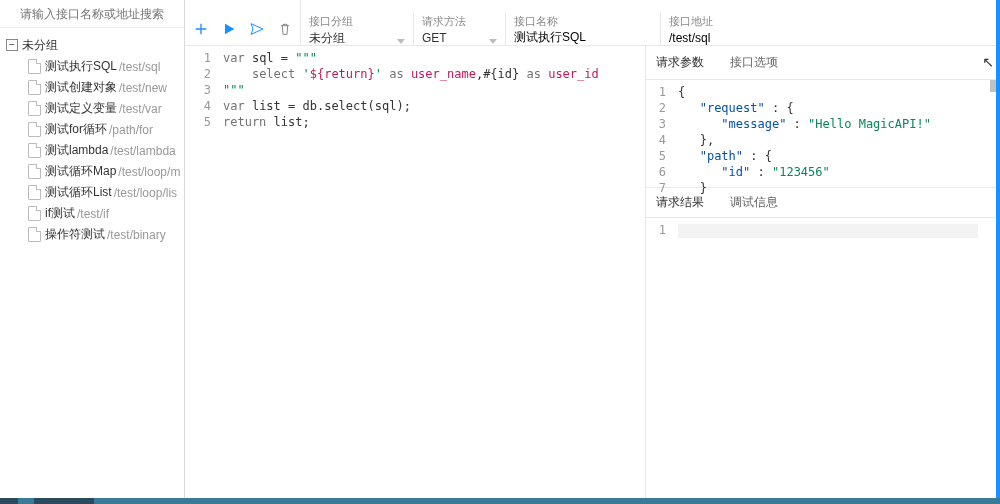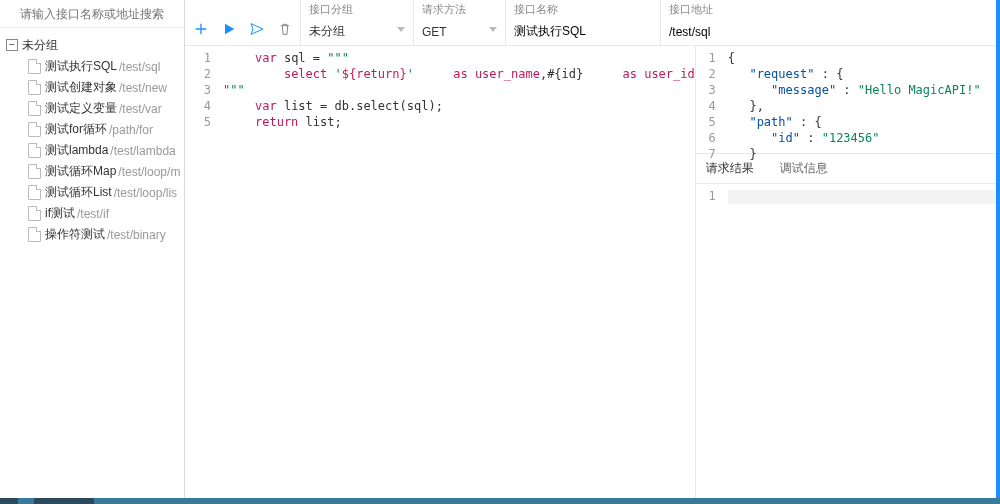--- a/index.html
+++ b/index.html
@@ -20,41 +20,41 @@
 
 .main { position:absolute; left:185px; top:0; right:0; bottom:6px; display:flex; flex-direction:column; }
 
 
 .hdr { display:flex; height:46px; border-bottom:1px solid #e8e8e8; }
 .toolbar { width:116px; border-right:1px solid #e8e8e8; display:flex; align-items:center; justify-content:center; gap:10px; padding-top:12px; }
 .tb-btn { width:18px; height:18px; display:flex; align-items:center; justify-content:center; cursor:pointer; color:#1890ff; }
 .tb-btn.del { color:#888; }
 .tb-btn svg { width:16px; height:16px; }
 
-.fields { flex:1; display:flex; }
+.fields { flex:1; display:flex;margin-top:12px; }
 .field-col { display:flex; flex-direction:column; border-right:1px solid #e8e8e8; }
 .field-col:last-child { border-right:none; }
 .fc-group { width:113px; }
 .fc-method { width:92px; }
 .fc-name { width:155px;justify-content:space-between; }
 .fc-url { flex:1; }
 .field-label { font-size:11px; color:#888; height:18px; line-height:18px; padding:0 8px; }
 .field-input { height:28px; display:flex; align-items:center; padding:0 8px; font-size:12px; color:#333; position:relative; }
 .select-arrow { position:absolute; right:8px; top:9px; width:0; height:0; border-left:4px solid transparent; border-right:4px solid transparent; border-top:5px solid #bbb; }
 .plain-input { border:none; outline:none; width:100%; font-size:12px; background:transparent; }
 
 
 .body-split { flex:1; display:flex; min-height:0; }
 
 
 .editor { flex:1; display:flex; font-family:Consolas,Monaco,monospace; font-size:12px; border-right:1px solid #e8e8e8; }
 .gutter { width:38px; text-align:right; color:#999; padding:4px 12px 0 0; background:#fff; }
 .gutter div { height:16px; line-height:16px; }
 .code { flex:1; padding:4px 0 0 0; white-space:pre; line-height:16px; }
-.kw { color:#be185d;margin-left:32px; }
+.kw { color:#737373; }
 .str { color:#098658; }
 .tmpl { color:#c2185b; }
 .var2 { color:#c2185b; }
 
 
 .rpanel { width:354px; display:flex; flex-direction:column; }
 
 .tabs { display:flex; height:34px; align-items:center; padding-left:10px; gap:26px; border-bottom:1px solid #e8e8e8; position:relative; }
 .tab { font-size:12px; color:#666; height:33px; line-height:33px; cursor:pointer; }
 .tab.active { color:#333; }
@@ -202,20 +202,25 @@
           <div>5</div>
         </div>
       <div class="code" id="ed-code"><span class="kw">var</span> sql = <span class="str">"""</span>
     <span class="kw">select</span><span class="str"> '<span class="tmpl">${return}</span>' </span><span class="kw">as</span><span class="var2"> user_name</span>,#{id} <span class="kw">as</span><span class="var2"> user_id</span>
 <span class="str">"""</span>
 <span class="kw">var</span> list = db.select(sql);
 <span class="kw">return</span> list;</div>
     </div>
 
     <div class="rpanel">
+      <div class="tabs">
+        <span class="tab active">请求参数</span>
+        <span class="tab">接口选项</span>
+        <span class="cursor-ptr">↖</span>
+      </div>
       <div class="req-body">
         <div class="gutter" id="rq-gutter">
             <div>1</div>
             <div>2</div>
             <div>3</div>
             <div>4</div>
             <div>5</div>
             <div>6</div>
             <div>7</div>
           </div>

